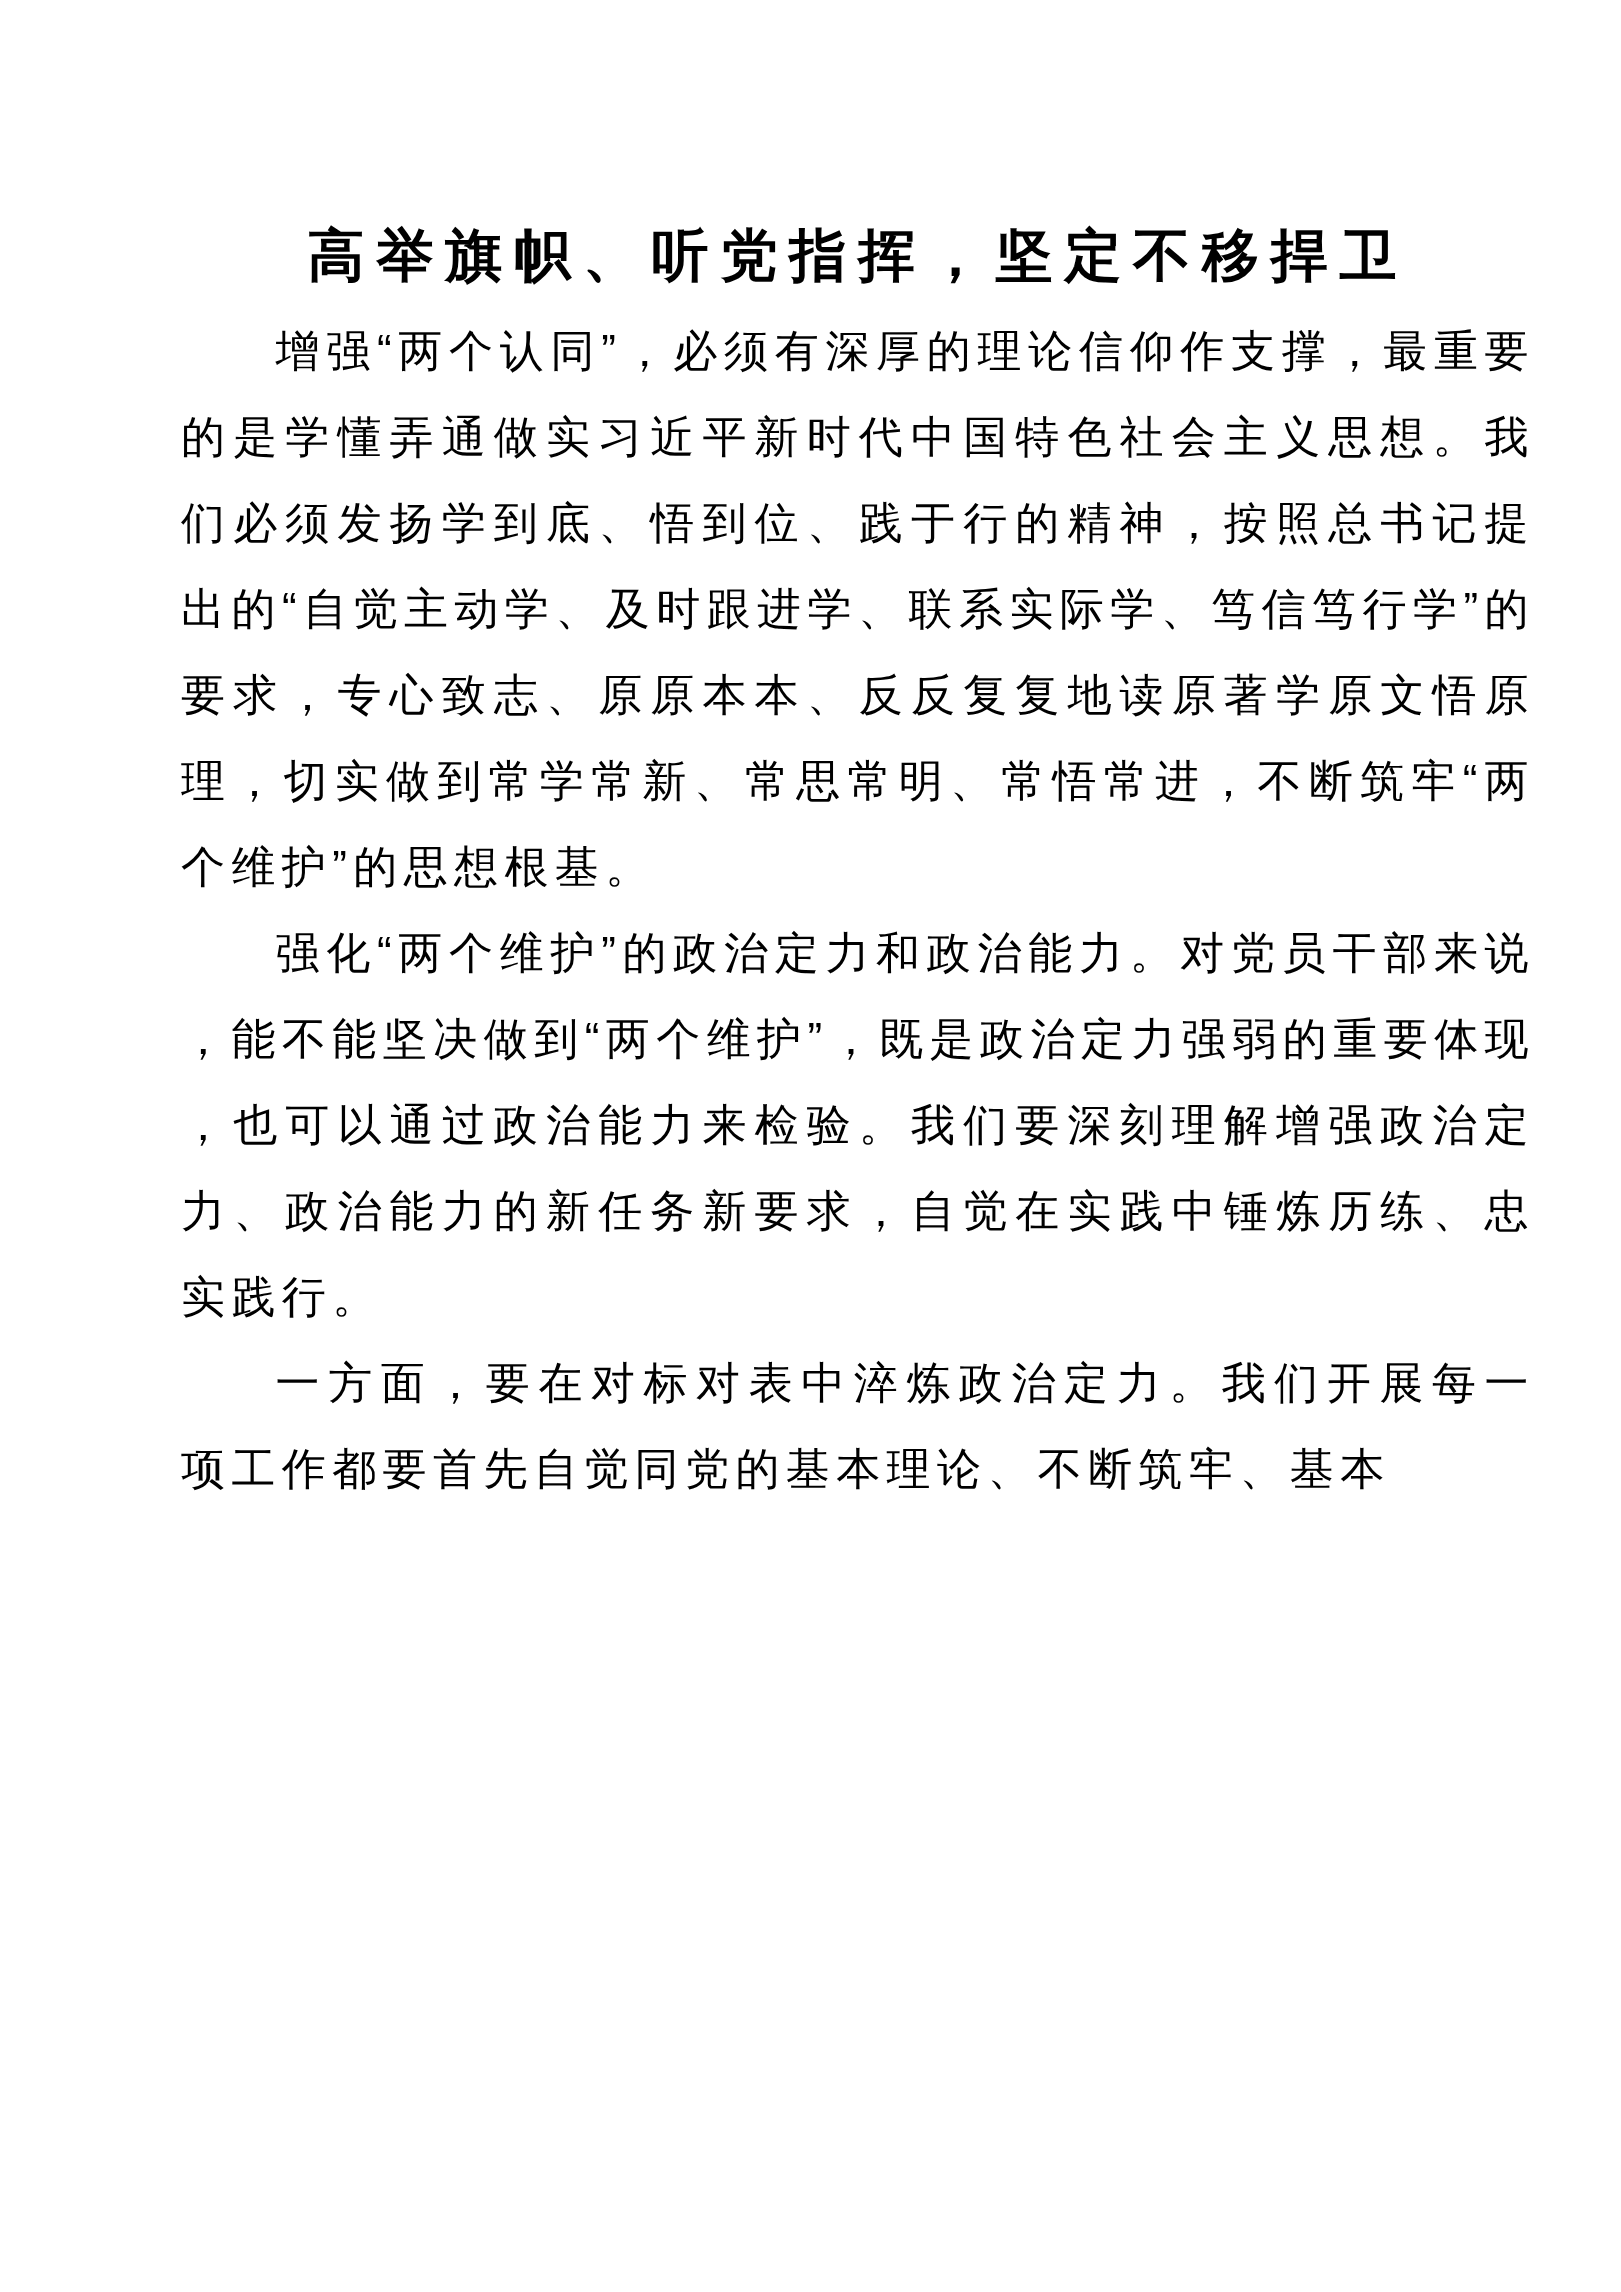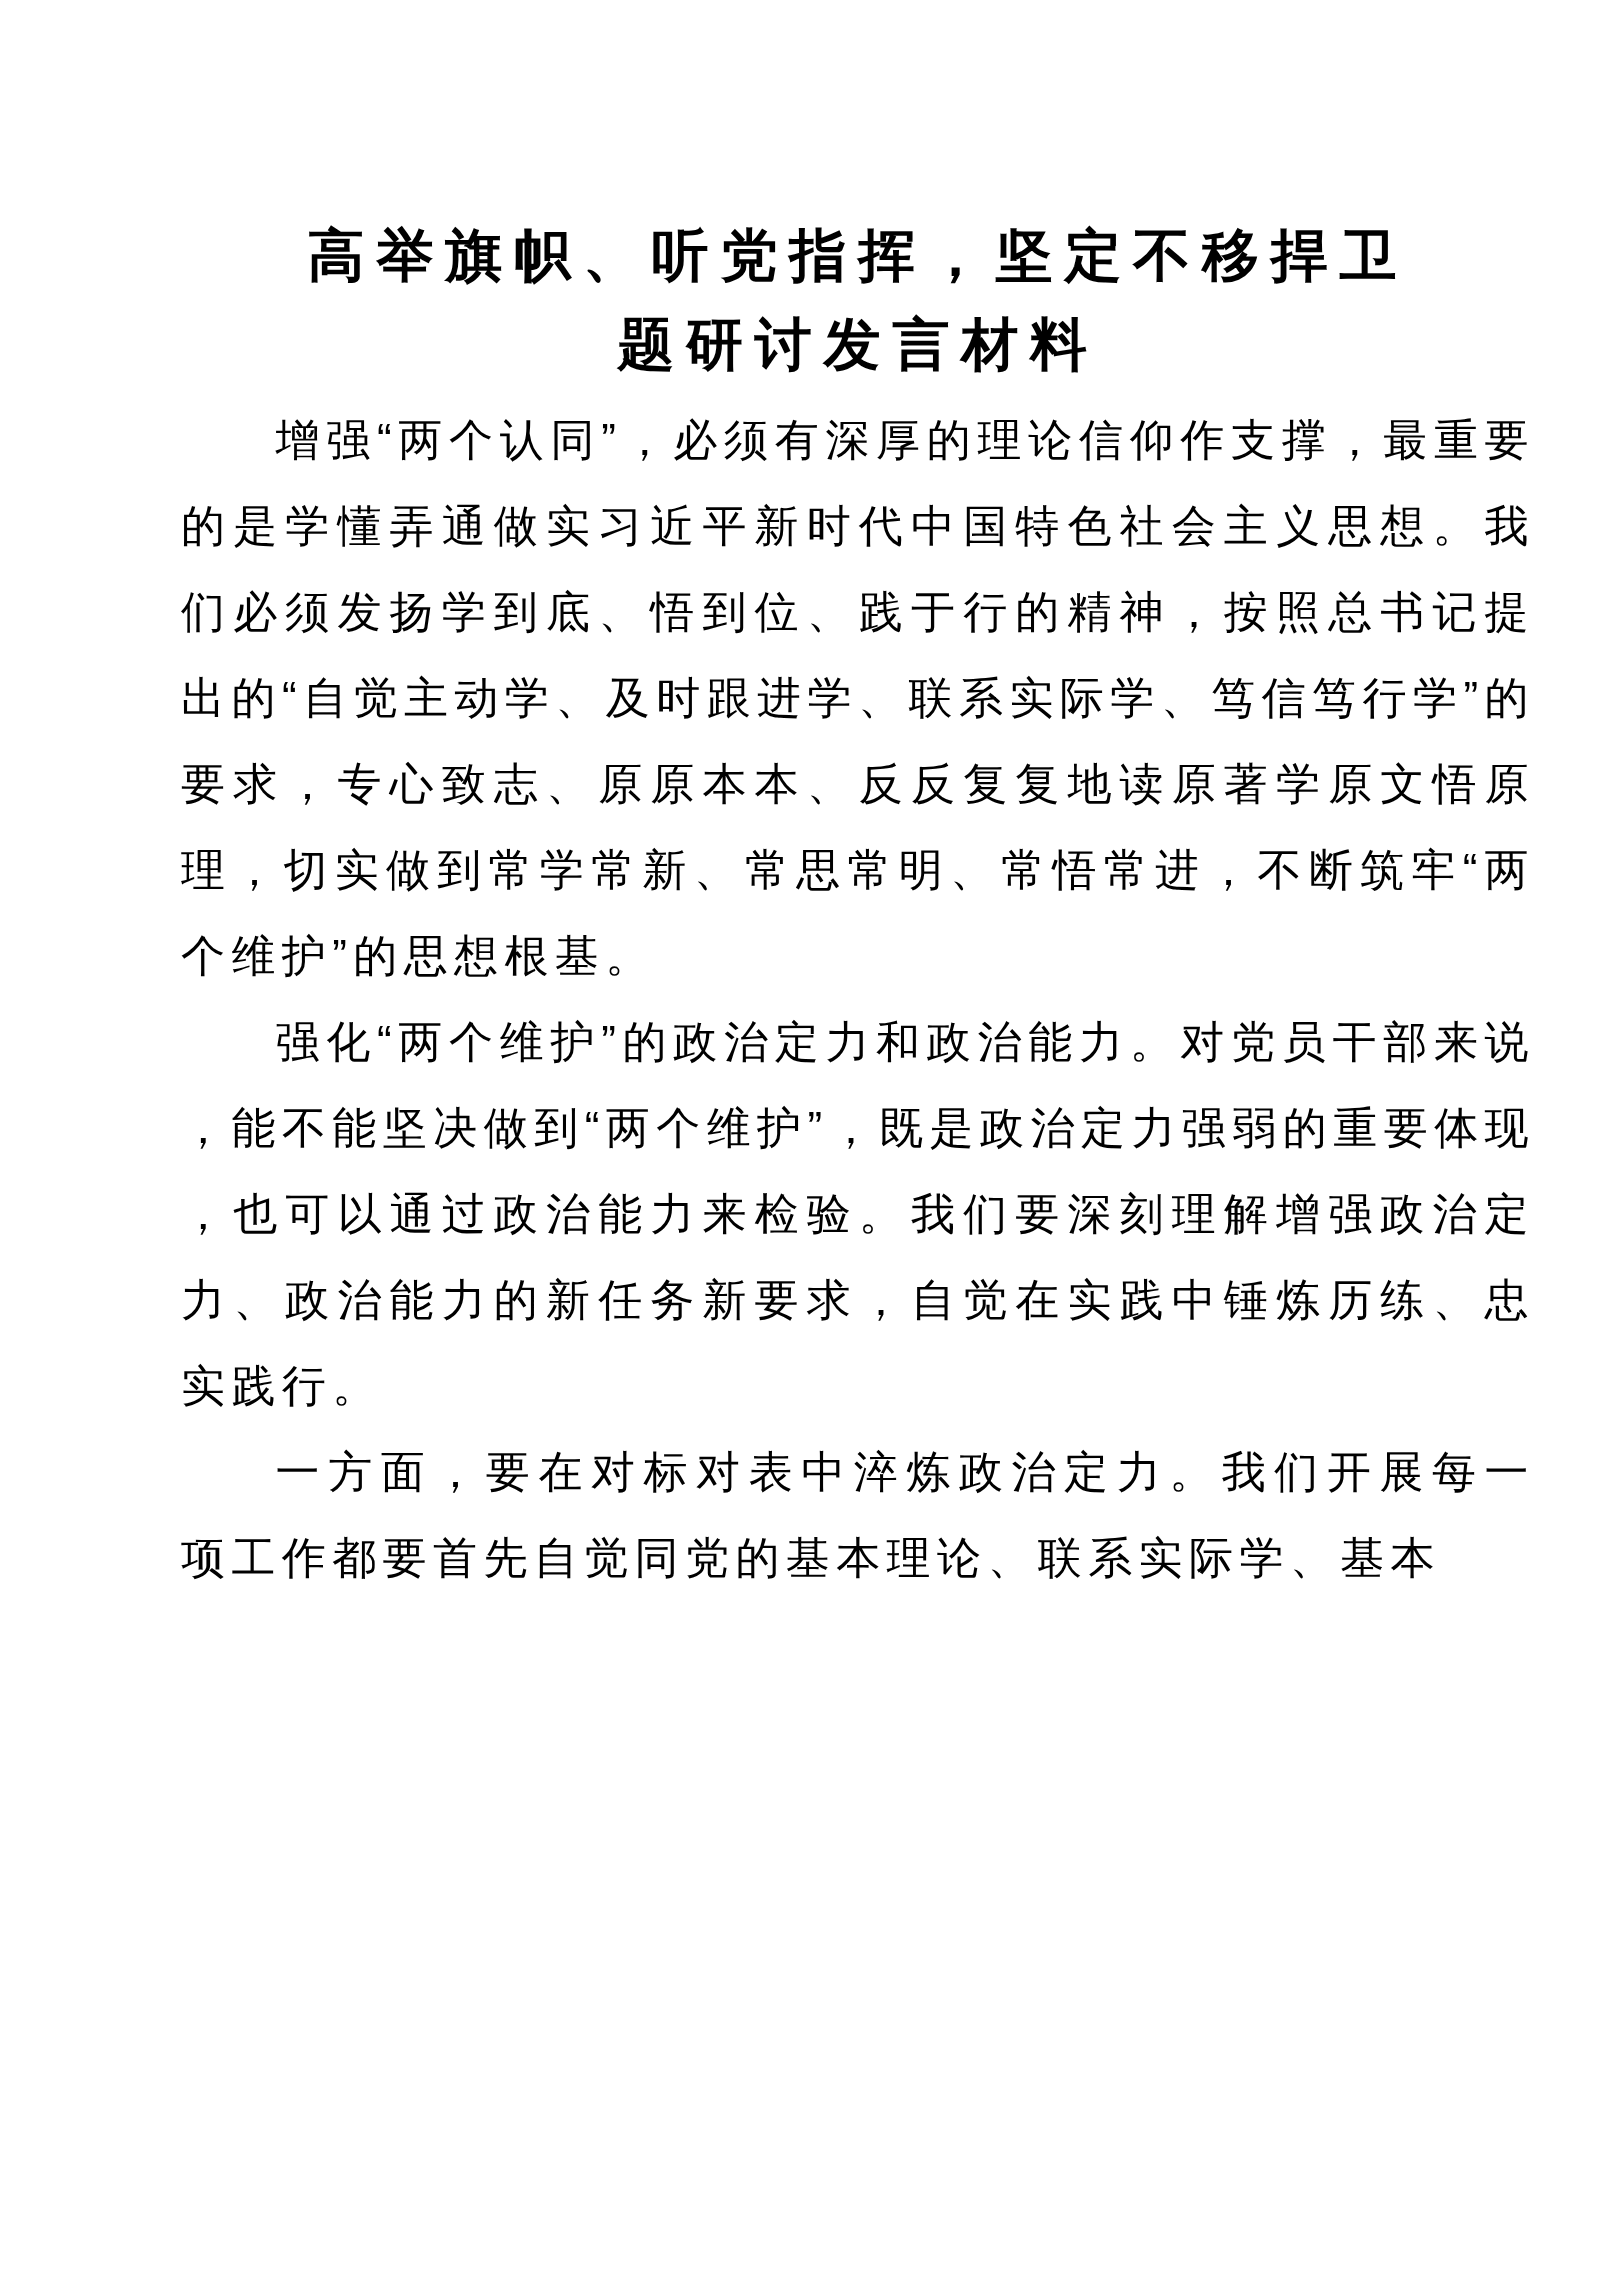--- a/index.html
+++ b/index.html
@@ -45,22 +45,21 @@
     word-break: break-all;
     line-break: anywhere;
   }
 </style>
 </head>
 <body>
 
 <div class="page">
   <div class="doc-title">
     <div class="title-line">高举旗帜、听党指挥，坚定不移捍卫</div>
-    <div class="title-line">题研讨发言材料</div>
   </div>
 
   <div class="doc-body">
     <p>增强“两个认同”，必须有深厚的理论信仰作支撑，最重要的是学懂弄通做实习近平新时代中国特色社会主义思想。我们必须发扬学到底、悟到位、践于行的精神，按照总书记提出的“自觉主动学、及时跟进学、联系实际学、笃信笃行学”的要求，专心致志、原原本本、反反复复地读原著学原文悟原理，切实做到常学常新、常思常明、常悟常进，不断筑牢“两个维护”的思想根基。</p>
     <p>强化“两个维护”的政治定力和政治能力。对党员干部来说，能不能坚决做到“两个维护”，既是政治定力强弱的重要体现，也可以通过政治能力来检验。我们要深刻理解增强政治定力、政治能力的新任务新要求，自觉在实践中锤炼历练、忠实践行。</p>
-    <p>一方面，要在对标对表中淬炼政治定力。我们开展每一项工作都要首先自觉同党的基本理论、联系实际学、基本</p>
+    <p>一方面，要在对标对表中淬炼政治定力。我们开展每一项工作都要首先自觉同党的基本理论、不断筑牢、基本</p>
   </div>
 </div>
 
 
 </body></html>

